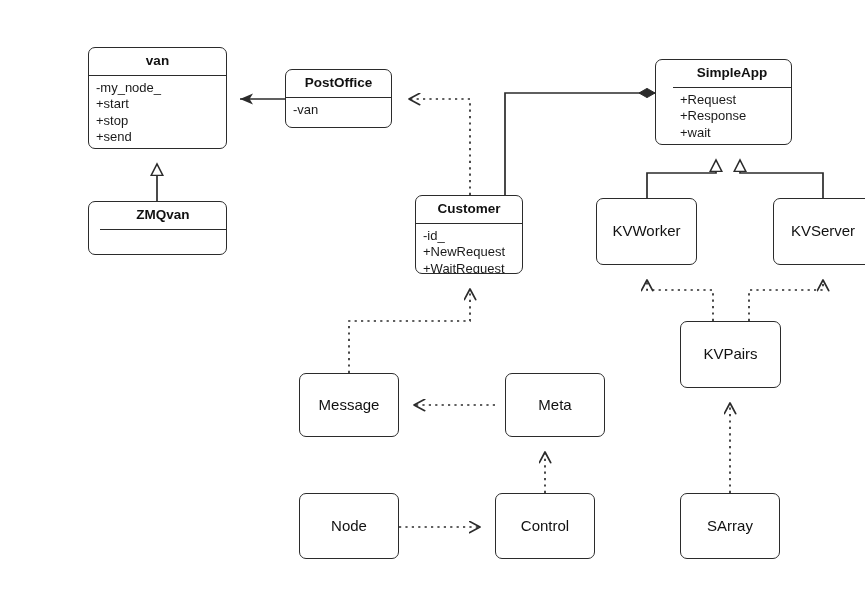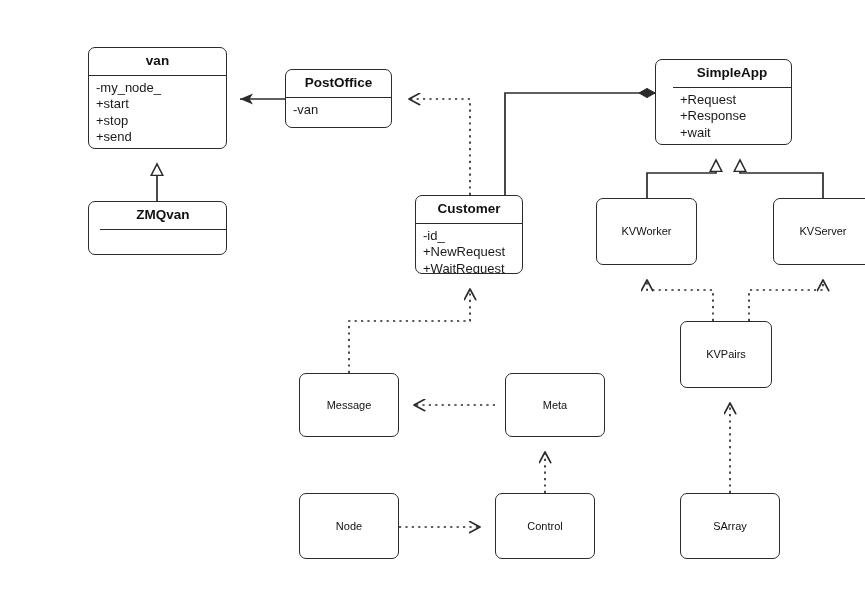--- a/index.html
+++ b/index.html
@@ -63,21 +63,21 @@
     line-height: 16.5px;
     white-space: nowrap;
     text-align: left;
   }
   .node.plain {
     justify-content: center;
     align-items: center;
   }
   .node.plain .title {
     font-weight: normal;
-    font-size: 11px;
+    font-size: 15px;
     border-bottom: none;
     padding: 0;
   }
   .node.empty-members .members {
     min-height: 26px;
   }
 </style>
 </head>
 <body>
 
@@ -164,21 +164,21 @@
           <div class="member">+Response</div>
           <div class="member">+wait</div>
         </div>
       </div>
       <div class="node plain" style="left: 556px; top: 198px; width: 101px; height: 67px;">
         <div class="title">KVWorker</div>
       </div>
       <div class="node plain" style="left: 733px; top: 198px; width: 100px; height: 67px;">
         <div class="title">KVServer</div>
       </div>
-      <div class="node plain" style="left: 640px; top: 321px; width: 92px; height: 67px;">
+      <div class="node plain" style="left: 640px; top: 321px; width: 101px; height: 67px;">
         <div class="title">KVPairs</div>
       </div>
       <div class="node plain" style="left: 259px; top: 373px; width: 100px; height: 64px;">
         <div class="title">Message</div>
       </div>
       <div class="node plain" style="left: 465px; top: 373px; width: 100px; height: 64px;">
         <div class="title">Meta</div>
       </div>
       <div class="node plain" style="left: 259px; top: 493px; width: 100px; height: 66px;">
         <div class="title">Node</div>

